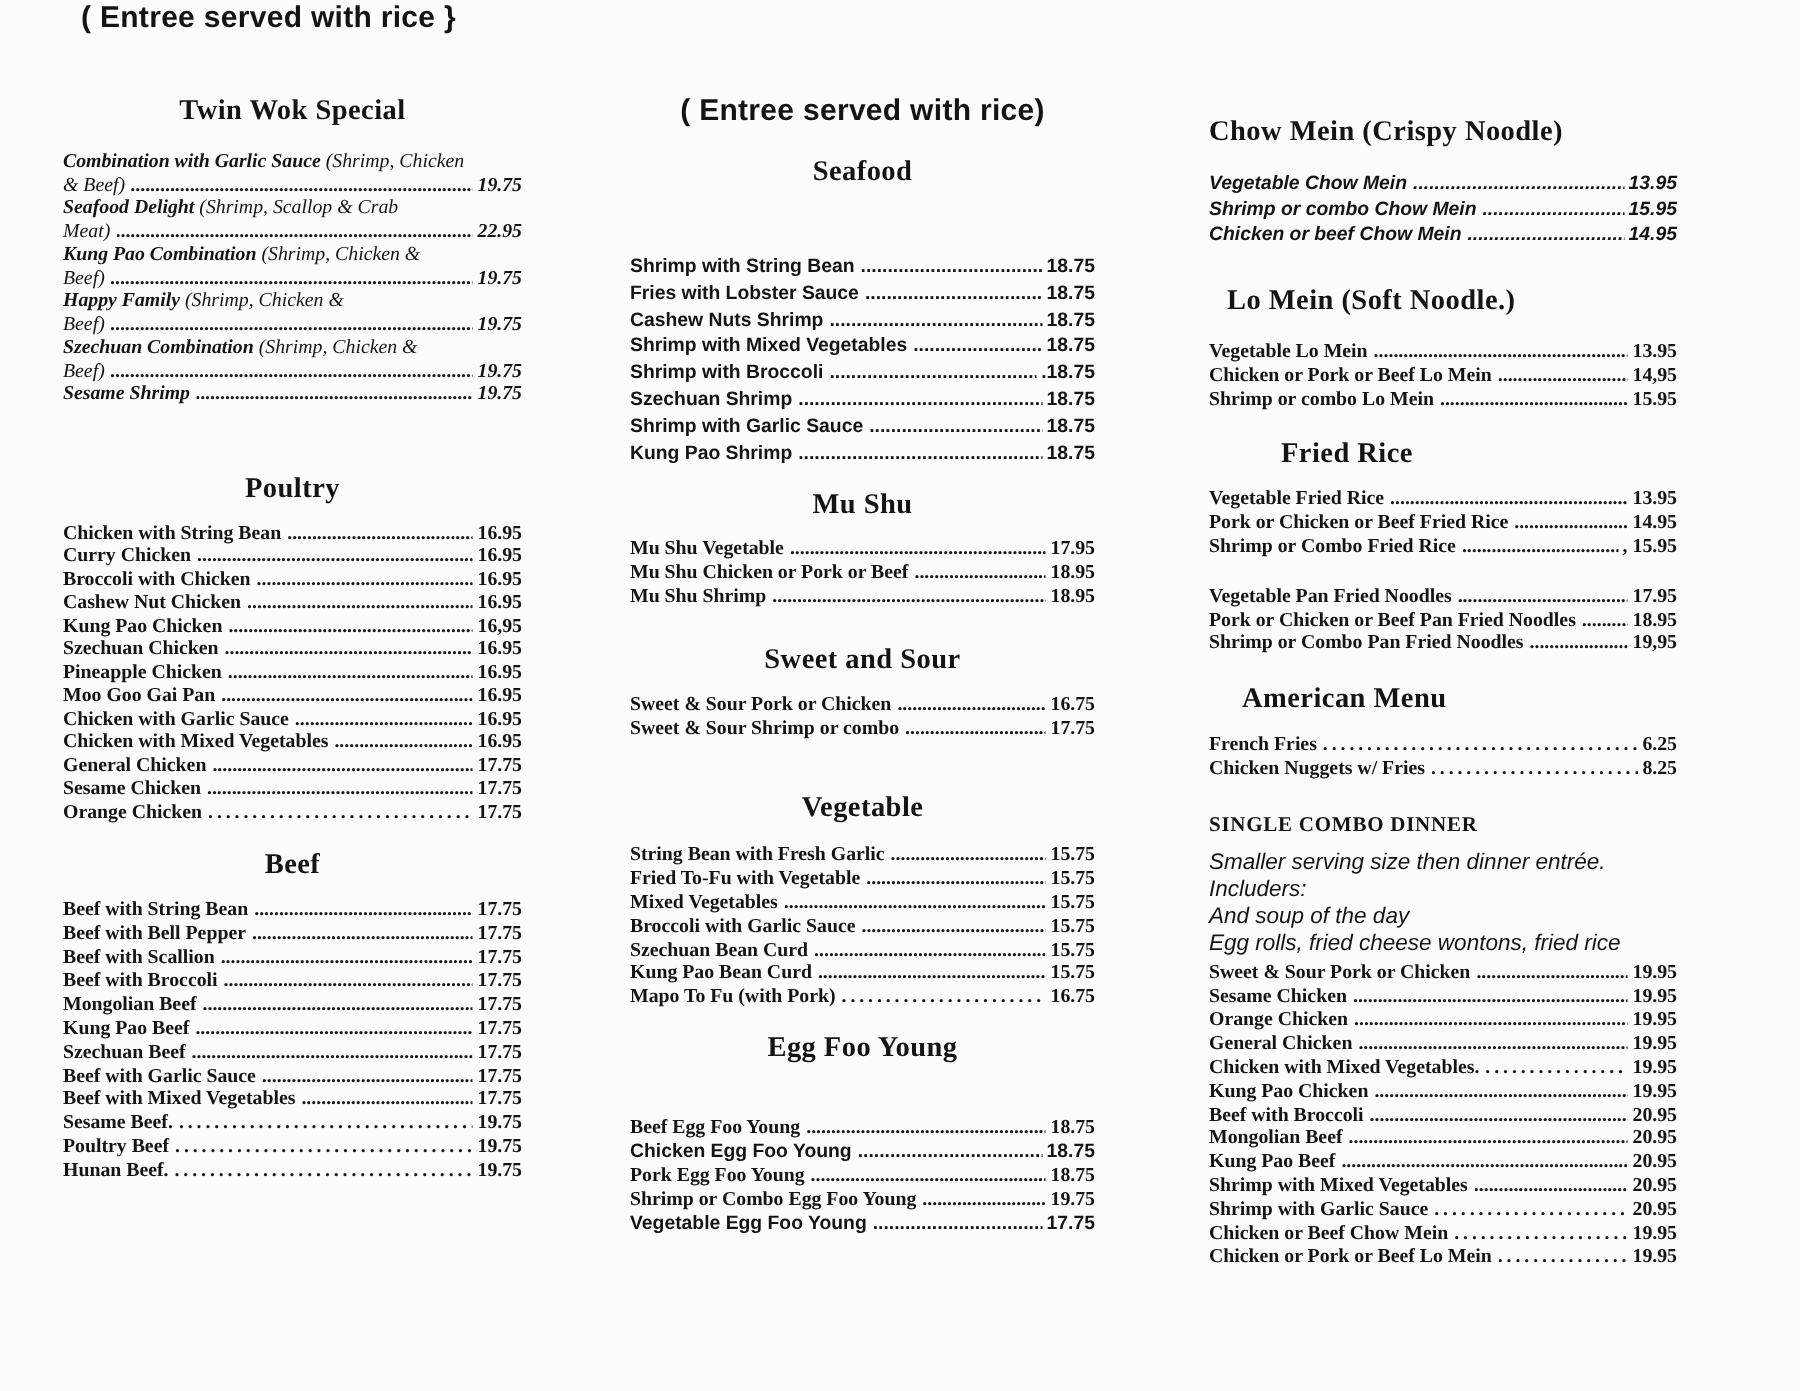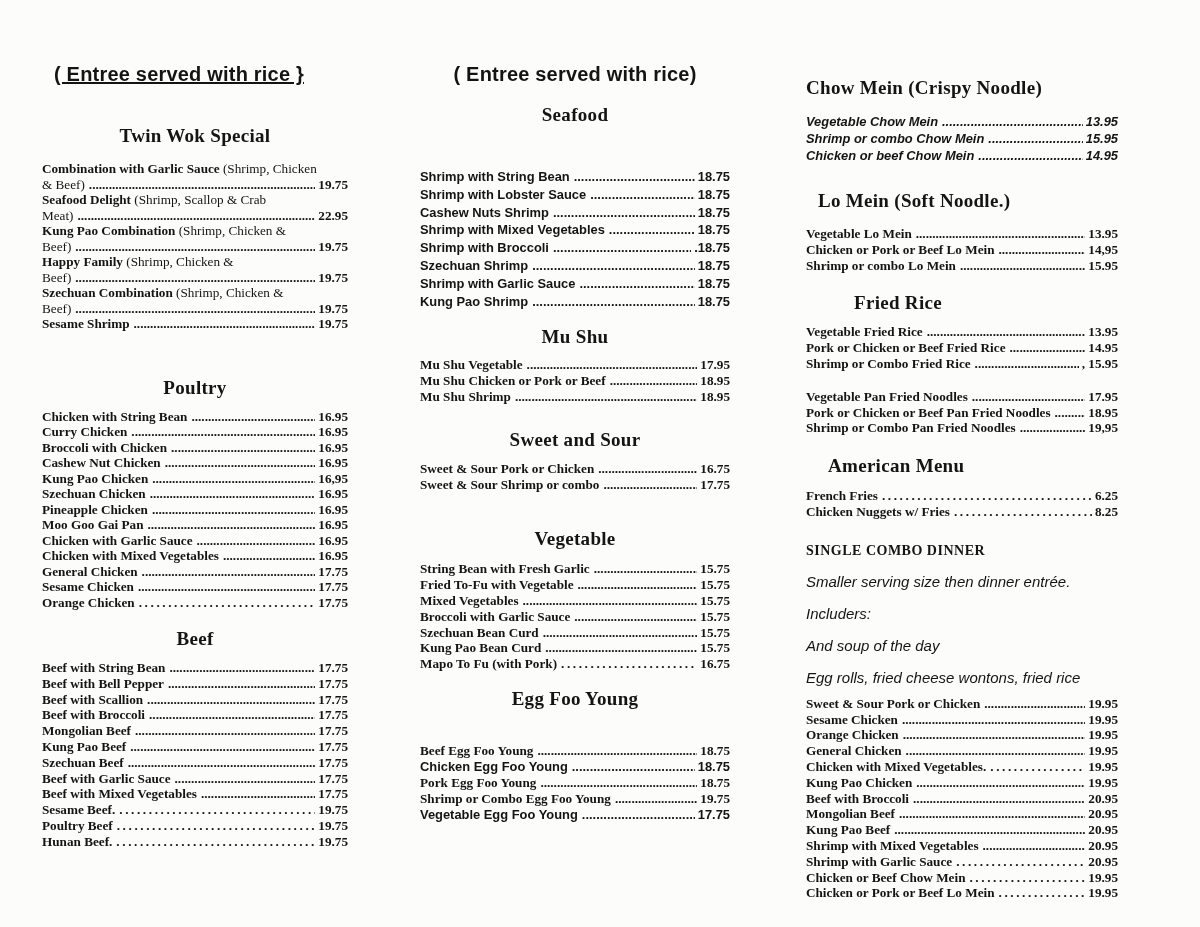--- a/index.html
+++ b/index.html
@@ -13,56 +13,56 @@
   .col{position:absolute;top:0;bottom:0;}
   .c1{left:42px;width:306px;}
   .c2{left:420px;width:310px;}
   .c3{left:806px;width:312px;margin-top:16px;}
 
   .colheader{
     font-family:"Liberation Sans", sans-serif;
     font-weight:700;font-size:20px;line-height:24px;
     letter-spacing:.2px;
   }
-  .c1 .colheader{margin-top:62px;padding-left:12px;text-decoration:underline;}
+  .c1 .colheader{padding-left:12px;}
   .c2 .colheader{margin-top:62px;text-align:center;}
 
   .sec-title{
     font-family:"Liberation Serif", serif;
     font-weight:700;font-size:19px;line-height:24px;text-align:center;
     letter-spacing:.3px;
   }
   .c3 .sec-title{text-align:left;}
   .sec-pan-fried-noodles .sec-title{text-align:center;}
   .sec-lo-mein .sec-title{padding-left:12px;}
   .sec-fried-rice .sec-title{padding-left:48px;}
   .sec-american-menu .sec-title{padding-left:22px;}
   .sec-single-combo-dinner .sec-title{font-size:14px;letter-spacing:.5px;line-height:26px;}
 
   .sec-subtitle{
     font-family:"Liberation Sans", sans-serif;
-    font-style:italic;font-size:15px;line-height:32px;margin-top:2px;
+    font-style:italic;font-size:15px;line-height:18px;margin-top:2px;
   }
 
   .items{display:block;}
   .line{display:flex;align-items:baseline;
     font-size:13.2px;line-height:15.5px;font-weight:700;}
   .nm{white-space:nowrap;}
   .sg{font-weight:700;}
   .sg.plain{font-weight:400;}
   .dots{flex:1 1 auto;overflow:hidden;white-space:nowrap;
     margin:0 3px 0 4px;min-width:0;}
   .dots::after{content:"....................................................................................................................";}
   .dots.sp{letter-spacing:2.6px;}
   .pr{white-space:nowrap;font-weight:700;}
 
   .item.sans .line{font-family:"Liberation Sans", sans-serif;font-size:12.9px;}
 
   
-  .sec-twin-wok-special{margin-top:38px;} .sec-twin-wok-special .items{margin-top:13px;}
+  .sec-twin-wok-special{margin-top:38px;} .sec-twin-wok-special .items{margin-top:13px;font-style:italic;}
   .sec-poultry{margin-top:44px;} .sec-poultry .items{margin-top:9px;}
   .sec-beef{margin-top:17px;} .sec-beef .items{margin-top:9px;}
   .sec-beef .line{line-height:15.8px;}
 
   
   .sec-seafood{margin-top:17px;} .sec-seafood .items{margin-top:41px;}
   .sec-seafood .line{line-height:17.8px;}
   .sec-mu-shu{margin-top:15px;} .sec-mu-shu .items{margin-top:8px;}
   .sec-mu-shu .line,.sec-sweet-and-sour .line,.sec-vegetable .line{line-height:15.8px;}
   .sec-sweet-and-sour{margin-top:23px;} .sec-sweet-and-sour .items{margin-top:9px;}
@@ -342,21 +342,21 @@
         <div class="items">
           <div class="item sans">
             <div class="line">
               <span class="nm"><span class="sg">Shrimp with String Bean</span></span>
               <span class="dots"></span>
               <span class="pr">18.75</span>
             </div>
           </div>
           <div class="item sans">
             <div class="line">
-              <span class="nm"><span class="sg">Shrimp with Lobster Sauce</span></span>
+              <span class="nm"><span class="sg">Fries with Lobster Sauce</span></span>
               <span class="dots"></span>
               <span class="pr">18.75</span>
             </div>
           </div>
           <div class="item sans">
             <div class="line">
               <span class="nm"><span class="sg">Cashew Nuts Shrimp</span></span>
               <span class="dots"></span>
               <span class="pr">18.75</span>
             </div>

